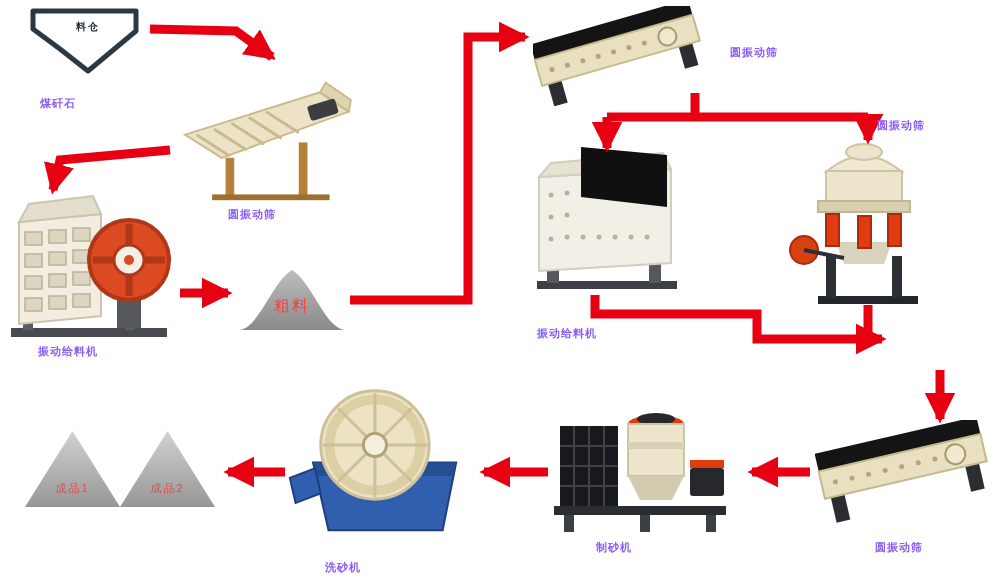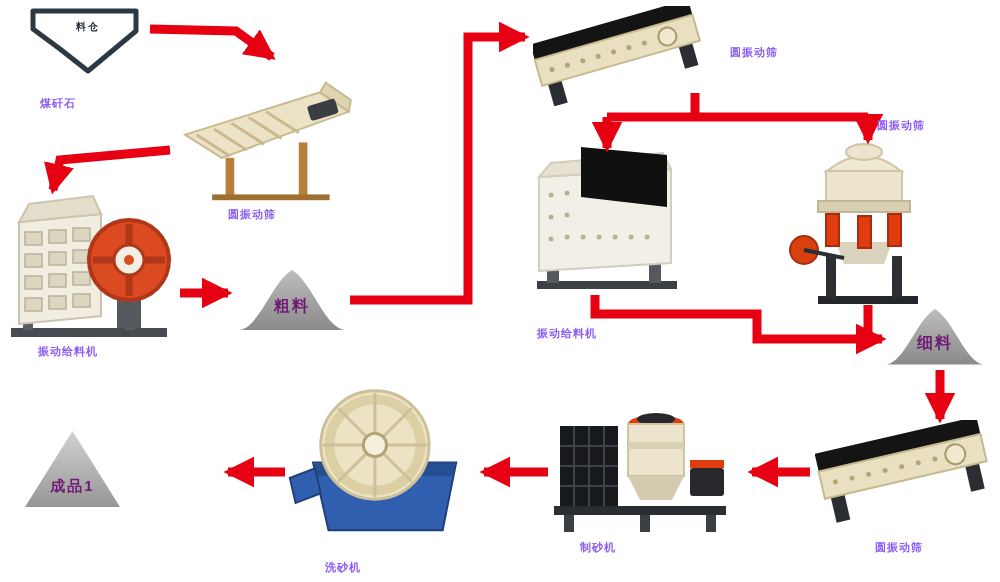--- a/index.html
+++ b/index.html
@@ -4,23 +4,23 @@
 <style>
   *{margin:0;padding:0;box-sizing:border-box}
   html,body{background:#fff}
   body{font-family:"Liberation Sans","DejaVu Sans",sans-serif}
   .canvas{position:relative;width:1000px;height:582px;background:#ffffff;overflow:hidden}
   .node{position:absolute}
   .node svg{display:block;width:100%;height:100%}
   .arrows{position:absolute;left:0;top:0;width:1000px;height:582px;z-index:5;pointer-events:none}
   .lbl{position:absolute;font-size:11px;font-weight:600;color:#8b5cf6;white-space:nowrap;letter-spacing:1px;z-index:6}
   .in-shape{position:absolute;inset:0;display:flex;align-items:center;justify-content:center;
-            font-size:16px;font-weight:700;color:#701a75;letter-spacing:2px;z-index:6}
+            font-size:16px;font-weight:400;color:#ef4444;letter-spacing:2px;z-index:6}
   .pile .in-shape{padding-top:18px}
-  .tri .in-shape{align-items:flex-end;padding-bottom:12px;font-size:15px}
+  .tri .in-shape{align-items:flex-end;padding-bottom:12px;font-size:11px}
   .silo-lbl{position:absolute;left:48px;top:15px;font-size:10px;font-weight:700;color:#25323c;letter-spacing:2px;z-index:6}
 </style>
 </head>
 <body>
 
 <div class="canvas">
 
   <div class="node" style="left:28px;top:5px;width:115px;height:72px">
     <svg viewBox="0 0 115 72">
       <polygon points="5,6 108,6 108,26 60,66 32,44 5,24" fill="#ffffff" stroke="#2b3945" stroke-width="5" stroke-linejoin="round"></polygon>
@@ -149,32 +149,20 @@
       <rect x="38" y="33" width="76" height="33" fill="#ece4cc" stroke="#cfc4a2" stroke-width="2"></rect>
       <rect x="30" y="63" width="92" height="11" fill="#d9d0b4" stroke="#c2b795" stroke-width="2"></rect>
       <g fill="#e03c10" stroke="#a82c0c" stroke-width="2">
         <rect x="38" y="76" width="13" height="32"></rect>
         <rect x="70" y="78" width="13" height="32"></rect>
         <rect x="100" y="76" width="13" height="32"></rect>
       </g>
     </svg>
   </div>
 
-  <div class="node pile" style="left:885px;top:300px;width:100px;height:68px">
-    <svg viewBox="0 0 108 70">
-      <defs>
-        <linearGradient id="gp2" x1="0" y1="0" x2="0" y2="1">
-          <stop offset="0" stop-color="#bdbdbd"></stop>
-            <stop offset="1" stop-color="#8a8a8a"></stop>
-        </linearGradient>
-      </defs>
-      <path d="M2,68 C22,64 34,20 54,8 C74,20 86,64 106,68 Z" fill="url(#gp2)"></path>
-    </svg>
-    <span class="in-shape">细料</span>
-  </div>
 
   <div class="node" style="left:815px;top:420px;width:180px;height:105px">
     <svg viewBox="0 0 180 105">
       <g transform="rotate(-13 90 52)">
         <rect x="12" y="58" width="14" height="28" fill="#2a2d31"></rect>
         <rect x="150" y="58" width="14" height="28" fill="#2a2d31"></rect>
         <rect x="6" y="14" width="166" height="20" fill="#141414"></rect>
         <rect x="6" y="32" width="166" height="28" fill="#e9dfc1" stroke="#c6b98e" stroke-width="2"></rect>
         <g fill="#b3a577">
           <circle cx="20" cy="46" r="2.5"></circle>
@@ -238,20 +226,32 @@
         <linearGradient id="tg1" x1="0" y1="0" x2="0" y2="1">
           <stop offset="0" stop-color="#d2d2d2"></stop>
             <stop offset="1" stop-color="#969696"></stop>
         </linearGradient>
       </defs>
       <polygon points="50,0 100,80 0,80" fill="url(#tg1)"></polygon>
     </svg>
     <span class="in-shape">成品1</span>
   </div>
 
+  <div class="node tri" style="left:120px;top:430px;width:95px;height:78px">
+    <svg viewBox="0 0 100 80">
+      <defs>
+        <linearGradient id="tg2" x1="0" y1="0" x2="0" y2="1">
+          <stop offset="0" stop-color="#d2d2d2"></stop>
+            <stop offset="1" stop-color="#969696"></stop>
+        </linearGradient>
+      </defs>
+      <polygon points="50,0 100,80 0,80" fill="url(#tg2)"></polygon>
+    </svg>
+    <span class="in-shape">成品2</span>
+  </div>
 
   <svg class="arrows" viewBox="0 0 1000 582">
     <defs>
       <marker id="ah" viewBox="0 0 10 10" refX="8.5" refY="5" markerWidth="3.4" markerHeight="3.4" orient="auto">
         <path d="M0,0 L10,5 L0,10 Z" fill="#e60012"></path>
       </marker>
     </defs>
     <g stroke="#e60012" stroke-width="9" fill="none" stroke-linejoin="miter">
       <polyline points="150,29 236,31 272,57" marker-end="url(#ah)"></polyline>
       <polyline points="170,150 60,160 53,190" marker-end="url(#ah)"></polyline>
@@ -270,16 +270,16 @@
     </g>
   </svg>
 
   <div class="lbl" style="left:40px;top:96px">煤矸石</div>
   <div class="lbl" style="left:228px;top:207px">圆振动筛</div>
   <div class="lbl" style="left:38px;top:344px">振动给料机</div>
   <div class="lbl" style="left:730px;top:45px">圆振动筛</div>
   <div class="lbl" style="left:537px;top:326px">振动给料机</div>
   <div class="lbl" style="left:877px;top:118px">圆振动筛</div>
   <div class="lbl" style="left:875px;top:540px">圆振动筛</div>
-  <div class="lbl" style="left:580px;top:540px">制砂机</div>
+  <div class="lbl" style="left:596px;top:540px">制砂机</div>
   <div class="lbl" style="left:325px;top:560px">洗砂机</div>
 
 </div>
 
 </body></html>

